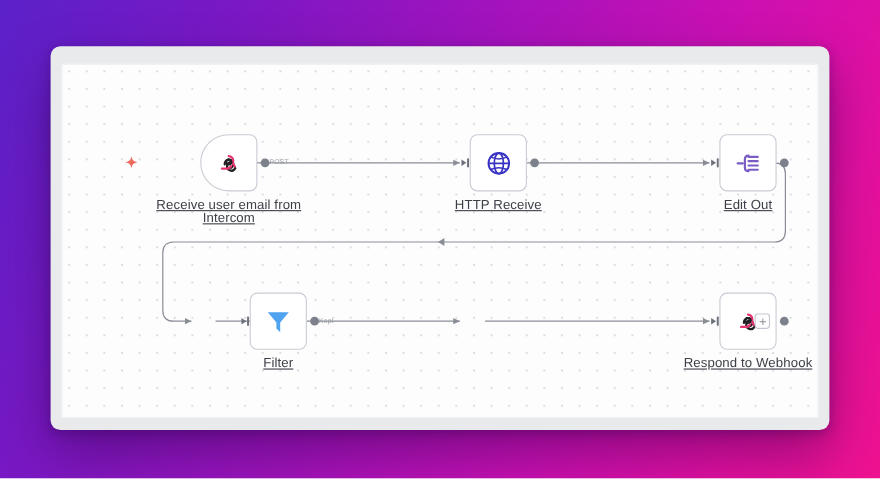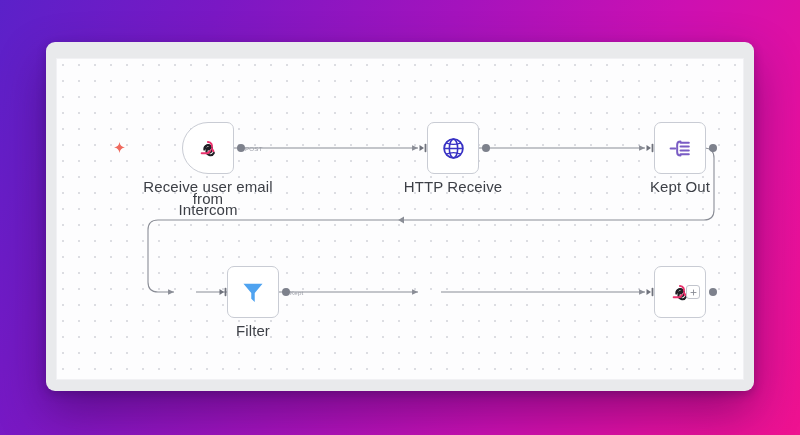--- a/index.html
+++ b/index.html
@@ -81,25 +81,26 @@
   }
   .node svg { display: block; }
 
   .node-label {
     position: absolute;
     top: 58px;
     left: 50%;
     transform: translateX(-50%);
     width: 150px;
     text-align: center;
-    font-size: 15px;
+    font-size: 12px;
     line-height: 11.5px;
     color: #3c3f46;
     white-space: pre-line;
     letter-spacing: .1px;
+    text-decoration: underline;
   }
   .node-sublabel {
     position: absolute;
     left: 50%;
     transform: translateX(-50%);
     width: 150px;
     text-align: center;
     font-size: 7px;
     color: #9a9da6;
     letter-spacing: .1px;
@@ -234,21 +235,21 @@
         </svg>
         <svg width="25" height="25" viewBox="0 0 24 24">
           <line x1="2.5" y1="12" x2="7" y2="12" stroke="#7a5cc4" stroke-width="1.9" stroke-linecap="round"></line>
           <path d="M12 5.2 Q8.8 5.2 8.8 8.4 V15.6 Q8.8 18.8 12 18.8" fill="none" stroke="#7a5cc4" stroke-width="1.9" stroke-linecap="round"></path>
           <line x1="12" y1="6.4" x2="20" y2="6.4" stroke="#7a5cc4" stroke-width="1.9" stroke-linecap="round"></line>
           <line x1="12" y1="10.1" x2="20" y2="10.1" stroke="#7a5cc4" stroke-width="1.9" stroke-linecap="round"></line>
           <line x1="12" y1="13.9" x2="20" y2="13.9" stroke="#7a5cc4" stroke-width="1.9" stroke-linecap="round"></line>
           <line x1="12" y1="17.6" x2="20" y2="17.6" stroke="#7a5cc4" stroke-width="1.9" stroke-linecap="round"></line>
         </svg>
         <span class="port-out"></span>
-        <span class="node-label">Kept Out</span>
+        <span class="node-label">Edit Out</span>
       </div>
 
       <div class="node" style="left:126px; top:208px;margin-left:45px;">
         <svg class="port-in" viewBox="0 0 9 10">
           <path d="M0.5,2 L5,5 L0.5,8 Z" fill="#6f727c"></path>
           <rect x="5.6" y="0.8" width="1.8" height="8.4" rx="0.8" fill="#6f727c"></rect>
         </svg>
         <svg width="26" height="26" viewBox="0 0 24 24">
           <path d="M3.2 4.4 H20.8 L13.6 13.0 V21.2 L10.4 18.2 V13.0 Z" fill="#4fa3f0"></path>
         </svg>
@@ -264,20 +265,21 @@
           <rect x="5.6" y="0.8" width="1.8" height="8.4" rx="0.8" fill="#6f727c"></rect>
         </svg>
         <svg width="26" height="26" viewBox="0 0 24 24">
           <path d="M8.6 13.4 a3.6 3.6 0 1 1 4.6 3.0" fill="none" stroke="#1f1f24" stroke-width="1.9" stroke-linecap="round"></path>
           <path d="M12 6.4 a3.6 3.6 0 0 1 3.1 5.5 l2.0 3.4" fill="none" stroke="#e8336d" stroke-width="1.9" stroke-linecap="round"></path>
           <path d="M17.4 16.6 a3.6 3.6 0 1 1 -3.3 -5.2" fill="none" stroke="#1f1f24" stroke-width="1.9" stroke-linecap="round"></path>
           <path d="M6.2 16.8 h4.3 a3.6 3.6 0 0 0 3.3 -2.0" fill="none" stroke="#e8336d" stroke-width="1.9" stroke-linecap="round"></path>
           <circle cx="12" cy="11.4" r="2.1" fill="none" stroke="#1f1f24" stroke-width="1.7"></circle>
         </svg>
         <span class="port-out"></span>
+        <span class="node-label">Respond to Webhook</span>
       </div>
 
       <div id="add-node-button" style="left:630px; top:227px;">
         <svg width="7" height="7" viewBox="0 0 10 10">
           <line x1="5" y1="1.4" x2="5" y2="8.6" stroke="#8a8d96" stroke-width="1.3" stroke-linecap="round"></line>
           <line x1="1.4" y1="5" x2="8.6" y2="5" stroke="#8a8d96" stroke-width="1.3" stroke-linecap="round"></line>
         </svg>
       </div>
 
     </div>

